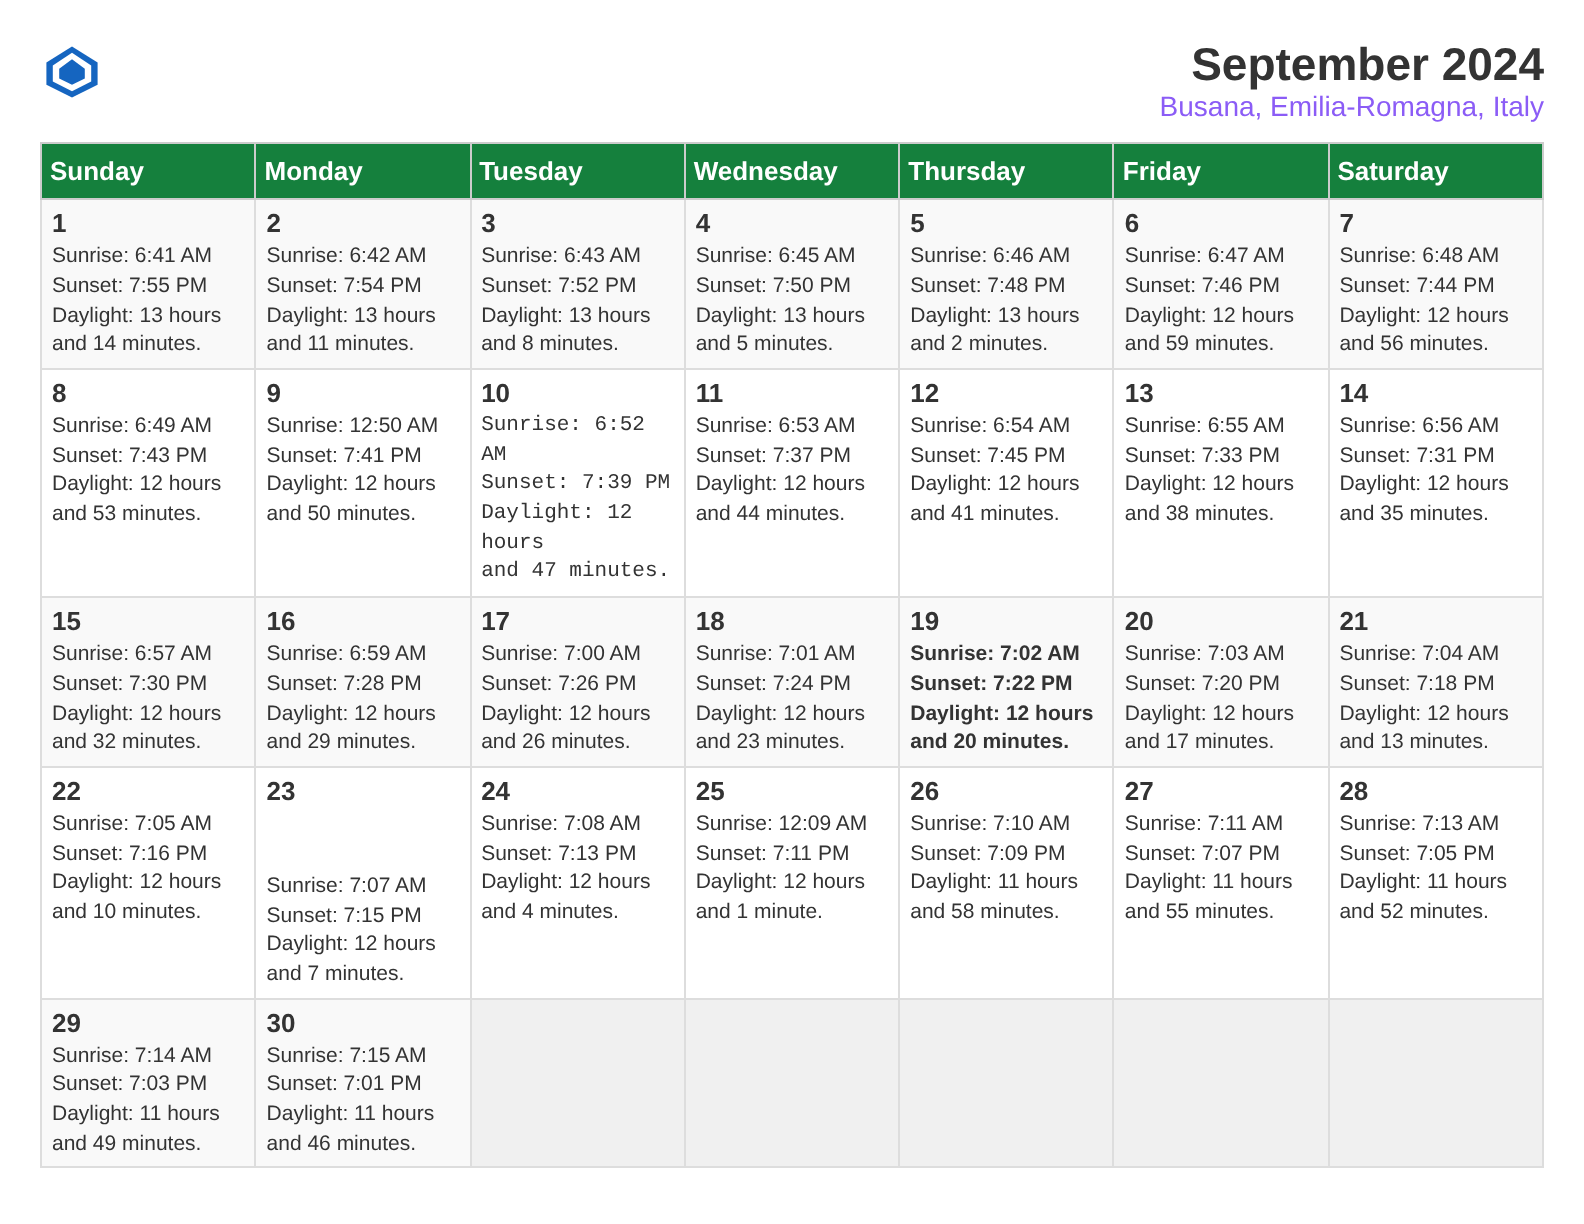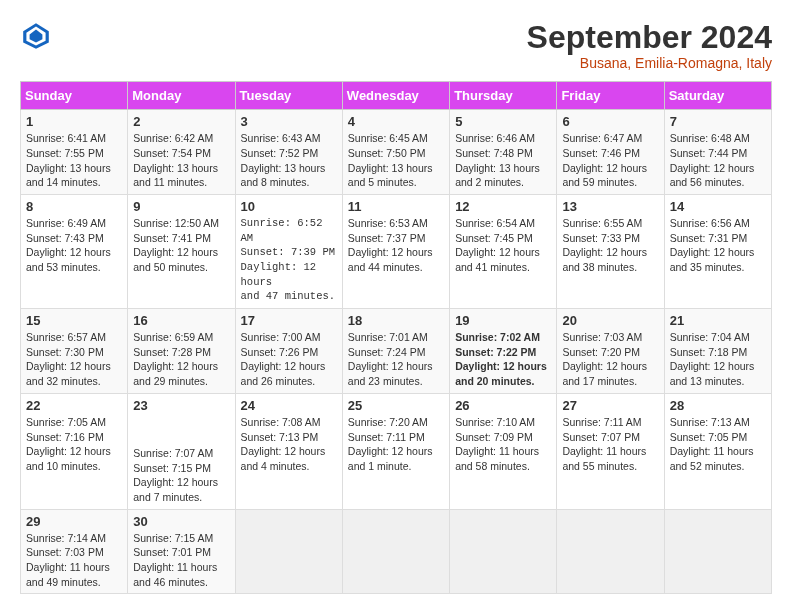--- a/index.html
+++ b/index.html
@@ -29,36 +29,36 @@
     .logo-general { color: #333; }
     .logo-blue { color: #1565c0; }
     .logo-icon {
       width: 32px;
       height: 32px;
     }
     .title-block {
       text-align: right;
     }
     .month-title {
-      font-size: 32px;
+      font-size: 23px;
       font-weight: bold;
       color: #333;
       line-height: 1.1;
     }
     .subtitle {
       font-size: 14px;
-      color: #c2410c;
+      color: #8b5cf6;
     }
     table {
       width: 100%;
       border-collapse: collapse;
       font-size: 11px;
     }
     thead tr th {
-      background-color: #d946ef;
+      background-color: #15803d;
       color: #fff;
       padding: 6px 4px;
       font-size: 13px;
       font-weight: bold;
       text-align: left;
       border: 1px solid #ccc;
     }
     tbody tr td {
       vertical-align: top;
       padding: 4px 5px;
@@ -286,21 +286,21 @@
         </td>
         <td>
           <span class="day-num">24</span>
           <div class="day-info" style="white-space: pre-line;">Sunrise: 7:08 AM
 Sunset: 7:13 PM
 Daylight: 12 hours
 and 4 minutes.</div>
         </td>
         <td>
           <span class="day-num">25</span>
-          <div class="day-info" style="white-space: pre-line;">Sunrise: 7:20 AM
+          <div class="day-info" style="white-space: pre-line;">Sunrise: 12:09 AM
 Sunset: 7:11 PM
 Daylight: 12 hours
 and 1 minute.</div>
         </td>
         <td>
           <span class="day-num">26</span>
           <div class="day-info" style="white-space: pre-line;">Sunrise: 7:10 AM
 Sunset: 7:09 PM
 Daylight: 11 hours
 and 58 minutes.</div>

